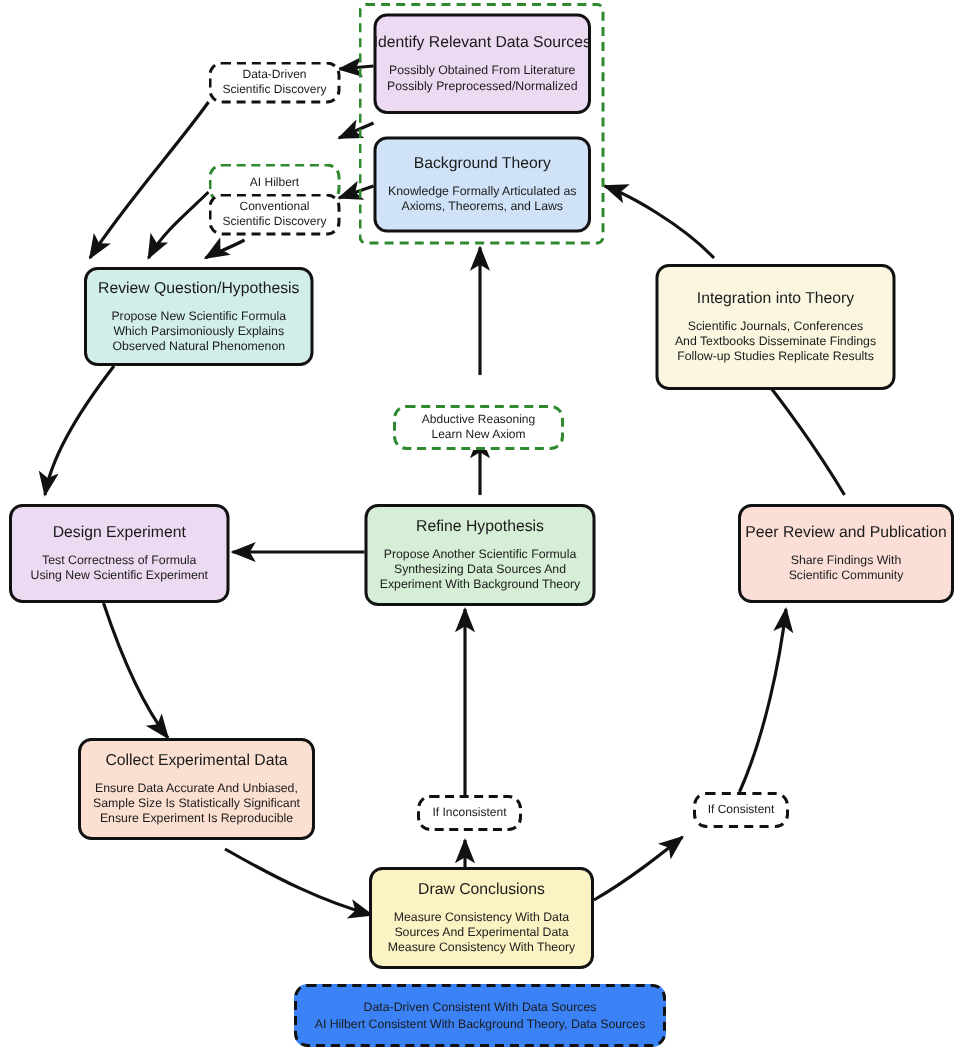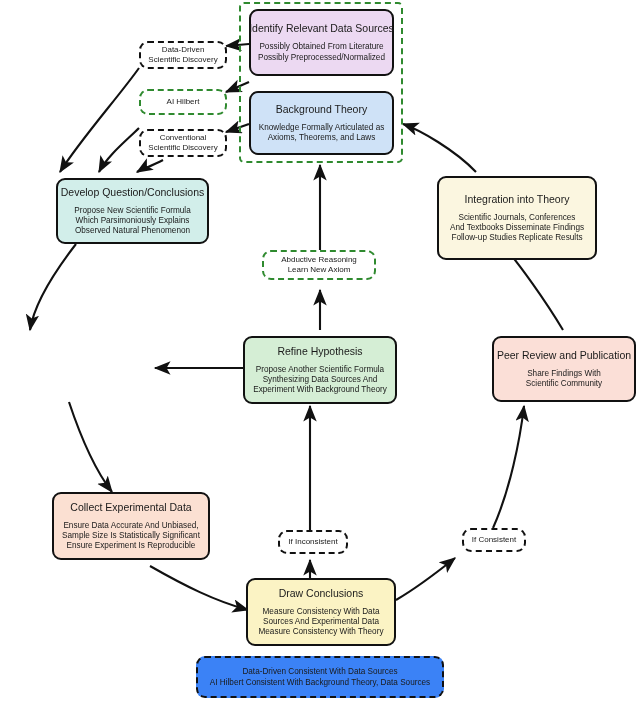--- a/index.html
+++ b/index.html
@@ -16,21 +16,21 @@
   .node .title{font-size:10.5px;line-height:13px;margin-bottom:7px;white-space:nowrap;}
   .node .sub{font-size:8.2px;line-height:10.2px;}
   .node .sub div{white-space:nowrap;}
 
   .lbl{position:absolute;box-sizing:border-box;background:#fff;
        border:2px dashed #111;border-radius:9px;display:flex;
        flex-direction:column;align-items:center;justify-content:center;
        text-align:center;font-size:8px;line-height:10px;color:#1a1a1a;
        padding:3px 7px;}
   .lbl div{white-space:nowrap;}
-  .lbl.green{border-color:#2f8a2f;}
+  .lbl.green{border-color:#2f8a2f;margin-top:20px;}
 
   .cluster{position:absolute;box-sizing:border-box;
            border:2.5px dashed #2f8a2f;border-radius:5px;background:transparent;}
 
   .note{position:absolute;box-sizing:border-box;background:#3b82f6;
         border:2px dashed #111;border-radius:9px;display:flex;
         flex-direction:column;align-items:center;justify-content:center;
         text-align:center;font-size:8.2px;line-height:11px;color:#1a1a1a;}
   .note div{white-space:nowrap;}
 </style>
@@ -94,37 +94,44 @@
 
   <div class="node" style="left:249px;top:91px;width:145px;height:64px;background:#cfe2f7;">
     <div class="title">Background Theory</div>
     <div class="sub">
       <div>Knowledge Formally Articulated as</div>
       <div>Axioms, Theorems, and Laws</div>
     </div>
   </div>
 
   <div class="node" style="left:56px;top:178px;width:153px;height:66px;background:#d2eeea;">
-    <div class="title">Develop Question/Conclusions</div>
+    <div class="title">Review Question/Hypothesis</div>
     <div class="sub">
       <div>Propose New Scientific Formula</div>
       <div>Which Parsimoniously Explains</div>
       <div>Observed Natural Phenomenon</div>
     </div>
   </div>
 
   <div class="node" style="left:437px;top:176px;width:160px;height:84px;background:#fbf6e0;">
     <div class="title">Integration into Theory</div>
     <div class="sub">
       <div>Scientific Journals, Conferences</div>
       <div>And Textbooks Disseminate Findings</div>
       <div>Follow-up Studies Replicate Results</div>
     </div>
   </div>
 
+  <div class="node" style="left:6px;top:336px;width:147px;height:66px;background:#ecd9f2;">
+    <div class="title">Design Experiment</div>
+    <div class="sub">
+      <div>Test Correctness of Formula</div>
+      <div>Using New Scientific Experiment</div>
+    </div>
+  </div>
 
   <div class="node" style="left:243px;top:336px;width:154px;height:68px;background:#d5eed5;">
     <div class="title">Refine Hypothesis</div>
     <div class="sub">
       <div>Propose Another Scientific Formula</div>
       <div>Synthesizing Data Sources And</div>
       <div>Experiment With Background Theory</div>
     </div>
   </div>
 

